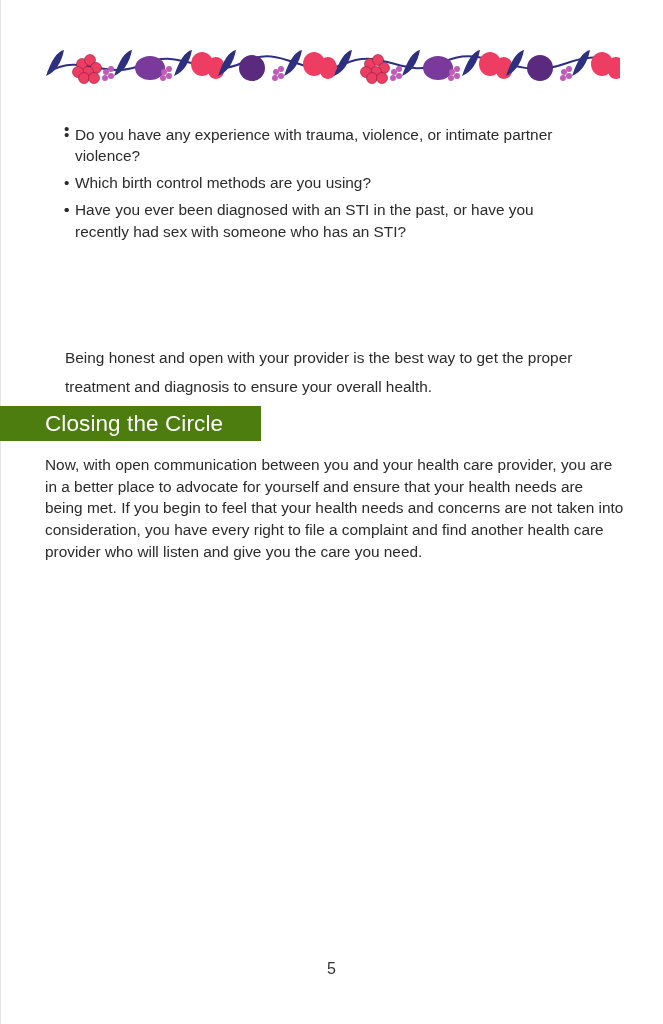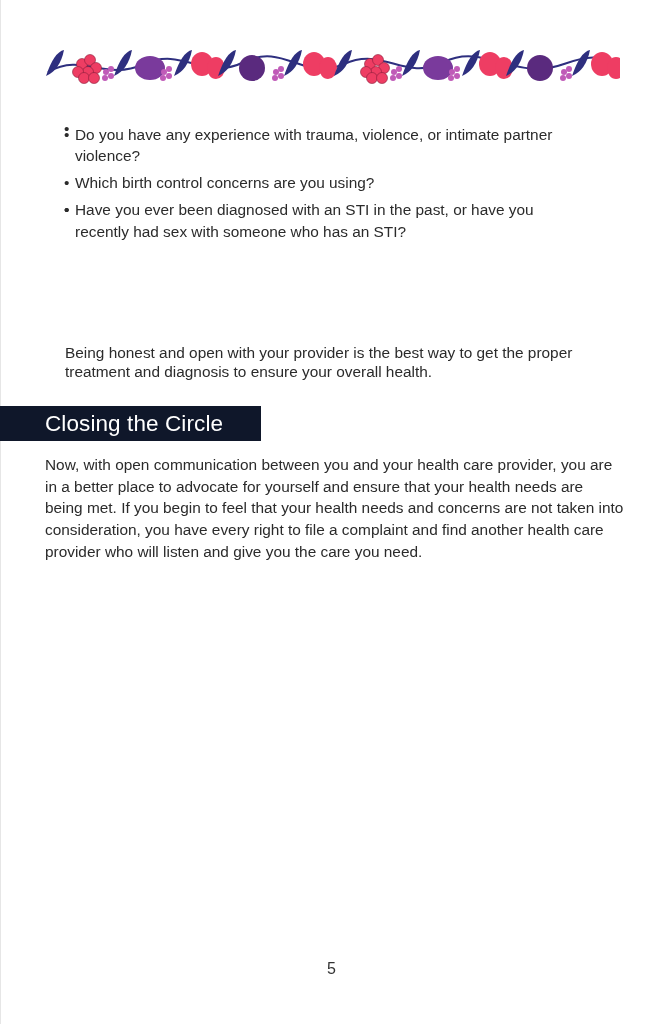--- a/index.html
+++ b/index.html
@@ -3,22 +3,22 @@
 <meta charset="utf-8">
 <style>
   html, body { margin: 0; padding: 0; background: #ffffff; }
   body { width: 663px; height: 1024px; position: relative; overflow: hidden;
          font-family: "Liberation Sans", sans-serif; color: #2b2b2b; }
   .page-edge { position: absolute; left: 0; top: 0; width: 1px; height: 1024px; background: #e6e6e6; }
   .border-art { position: absolute; left: 44px; top: 42px; width: 576px; height: 46px; }
   .bullets { position: absolute; left: 64px; top: 118px; width: 510px; margin: 0; padding: 0; list-style: none; }
   .bullets li { position: relative; padding-left: 11px; font-size: 15.4px; line-height: 21.5px; margin-bottom: 5.5px; }
   .bullets li .dot { position: absolute; left: 0; top: 0; }
-  .para1 { position: absolute; left: 65px; top: 343px; width: 520px; font-size: 15.4px; line-height: 19px; margin: 0; }
-  .heading-bar { position: absolute; left: 0; top: 406px; width: 261px; height: 35px; background: #0f172a; }
+  .para1 { position: absolute; left: 65px; top: 343px; width: 520px; font-size: 15.4px; line-height: 29px; margin: 0; }
+  .heading-bar { position: absolute; left: 0; top: 406px; width: 261px; height: 35px; background: #4d7c0f; }
   .heading-bar h2 { margin: 0; position: absolute; left: 45px; top: 3px; font-size: 22.5px; line-height: 30px;
                     font-weight: normal; color: #ffffff; letter-spacing: 0.1px; }
   .para2 { position: absolute; left: 45px; top: 454px; width: 580px; font-size: 15.4px; line-height: 21.7px; margin: 0; }
   .page-num { position: absolute; left: 0; width: 663px; top: 960px; text-align: center; font-size: 16px; color: #333; }
 </style>
 </head>
 <body>
 
 <div class="page-edge"></div>
 
@@ -82,21 +82,21 @@
     <circle cx="525" cy="34" r="3" fill="#c05bb8"></circle>
     <circle cx="519" cy="36" r="3" fill="#c05bb8"></circle>
     <path d="M528 34 Q 536 10 546 8 Q 542 28 528 34 Z" fill="#2e2f7f"></path>
     <ellipse cx="558" cy="22" rx="11" ry="12" fill="#ee3d63"></ellipse>
     <ellipse cx="572" cy="26" rx="9" ry="11" fill="#ee3d63"></ellipse>
   </svg>
 
 <ul class="bullets">
   <li><span class="dot">•</span></li>
   <li><span class="dot">•</span><span>Do you have any experience with trauma, violence, or intimate partner violence?</span></li>
-  <li><span class="dot">•</span><span>Which birth control concerns are you using?</span></li>
+  <li><span class="dot">•</span><span>Which birth control methods are you using?</span></li>
   <li><span class="dot">•</span></li>
   <li><span class="dot">•</span><span>Have you ever been diagnosed with an STI in the past, or have you recently had sex with someone who has an STI?</span></li>
 </ul>
 
 <p class="para1">Being honest and open with your provider is the best way to get the proper treatment and diagnosis to ensure your overall health.</p>
 
 <div class="heading-bar">
   <h2>Closing the Circle</h2>
 </div>
 

